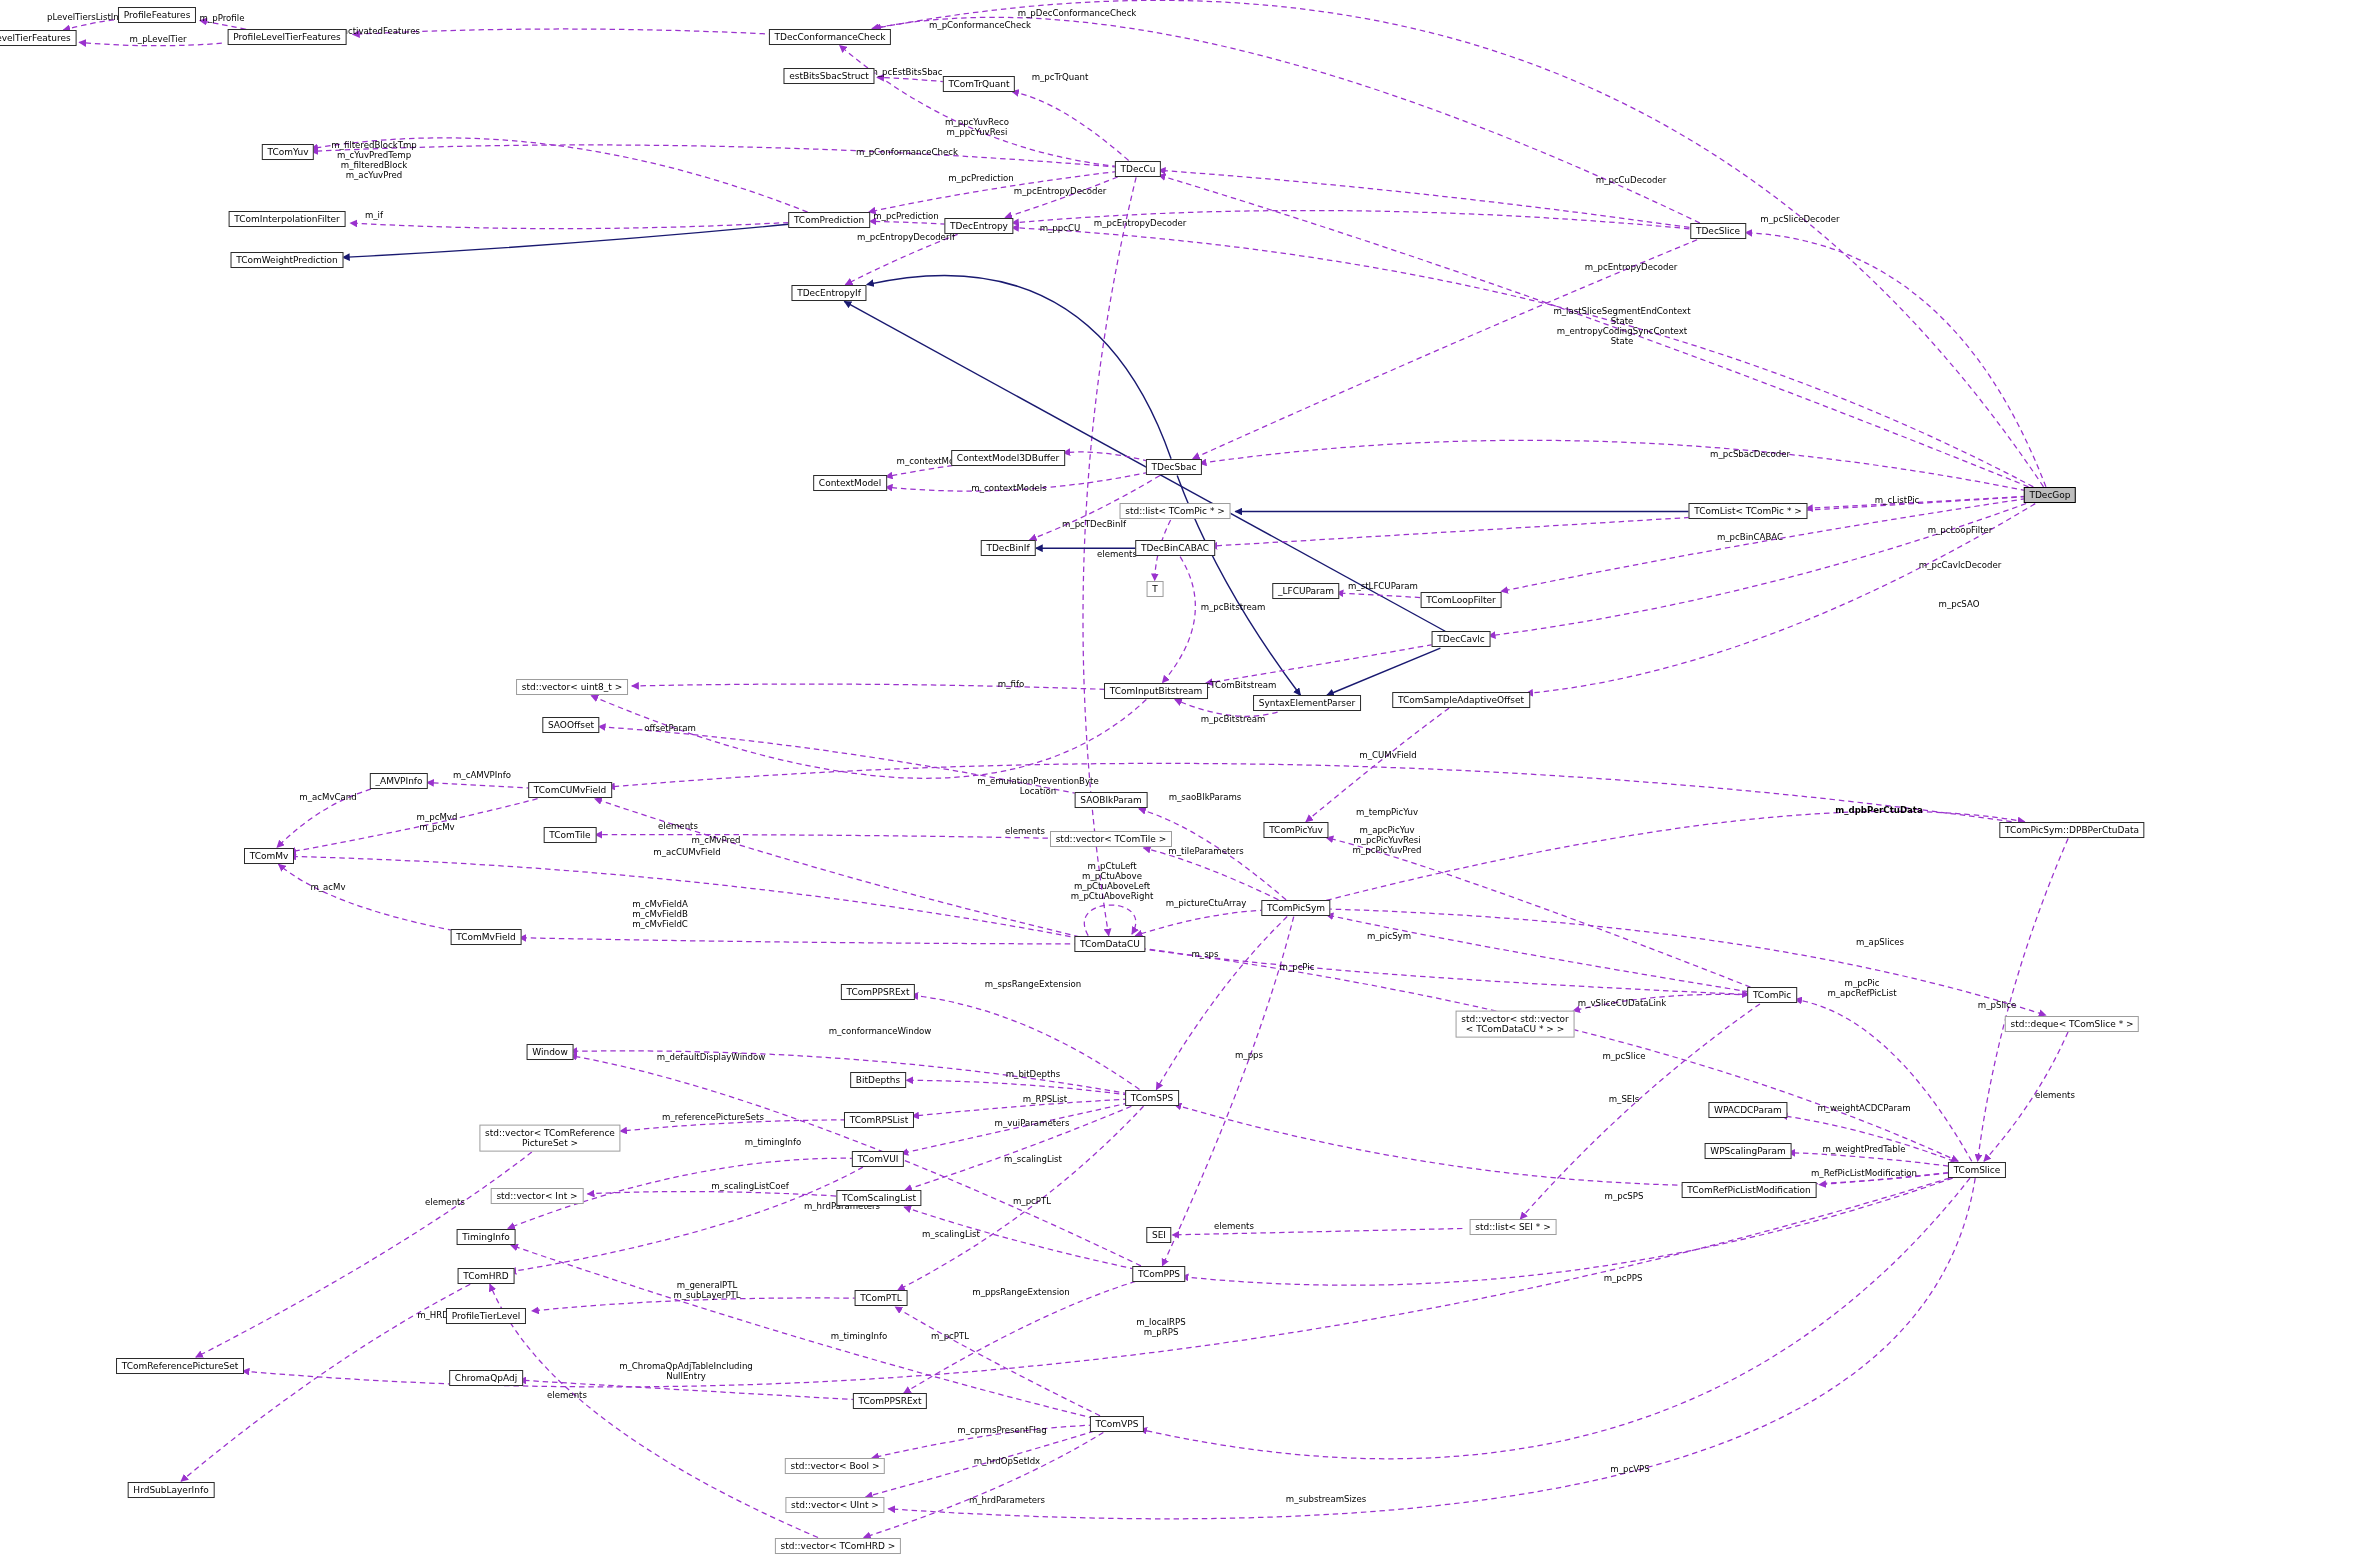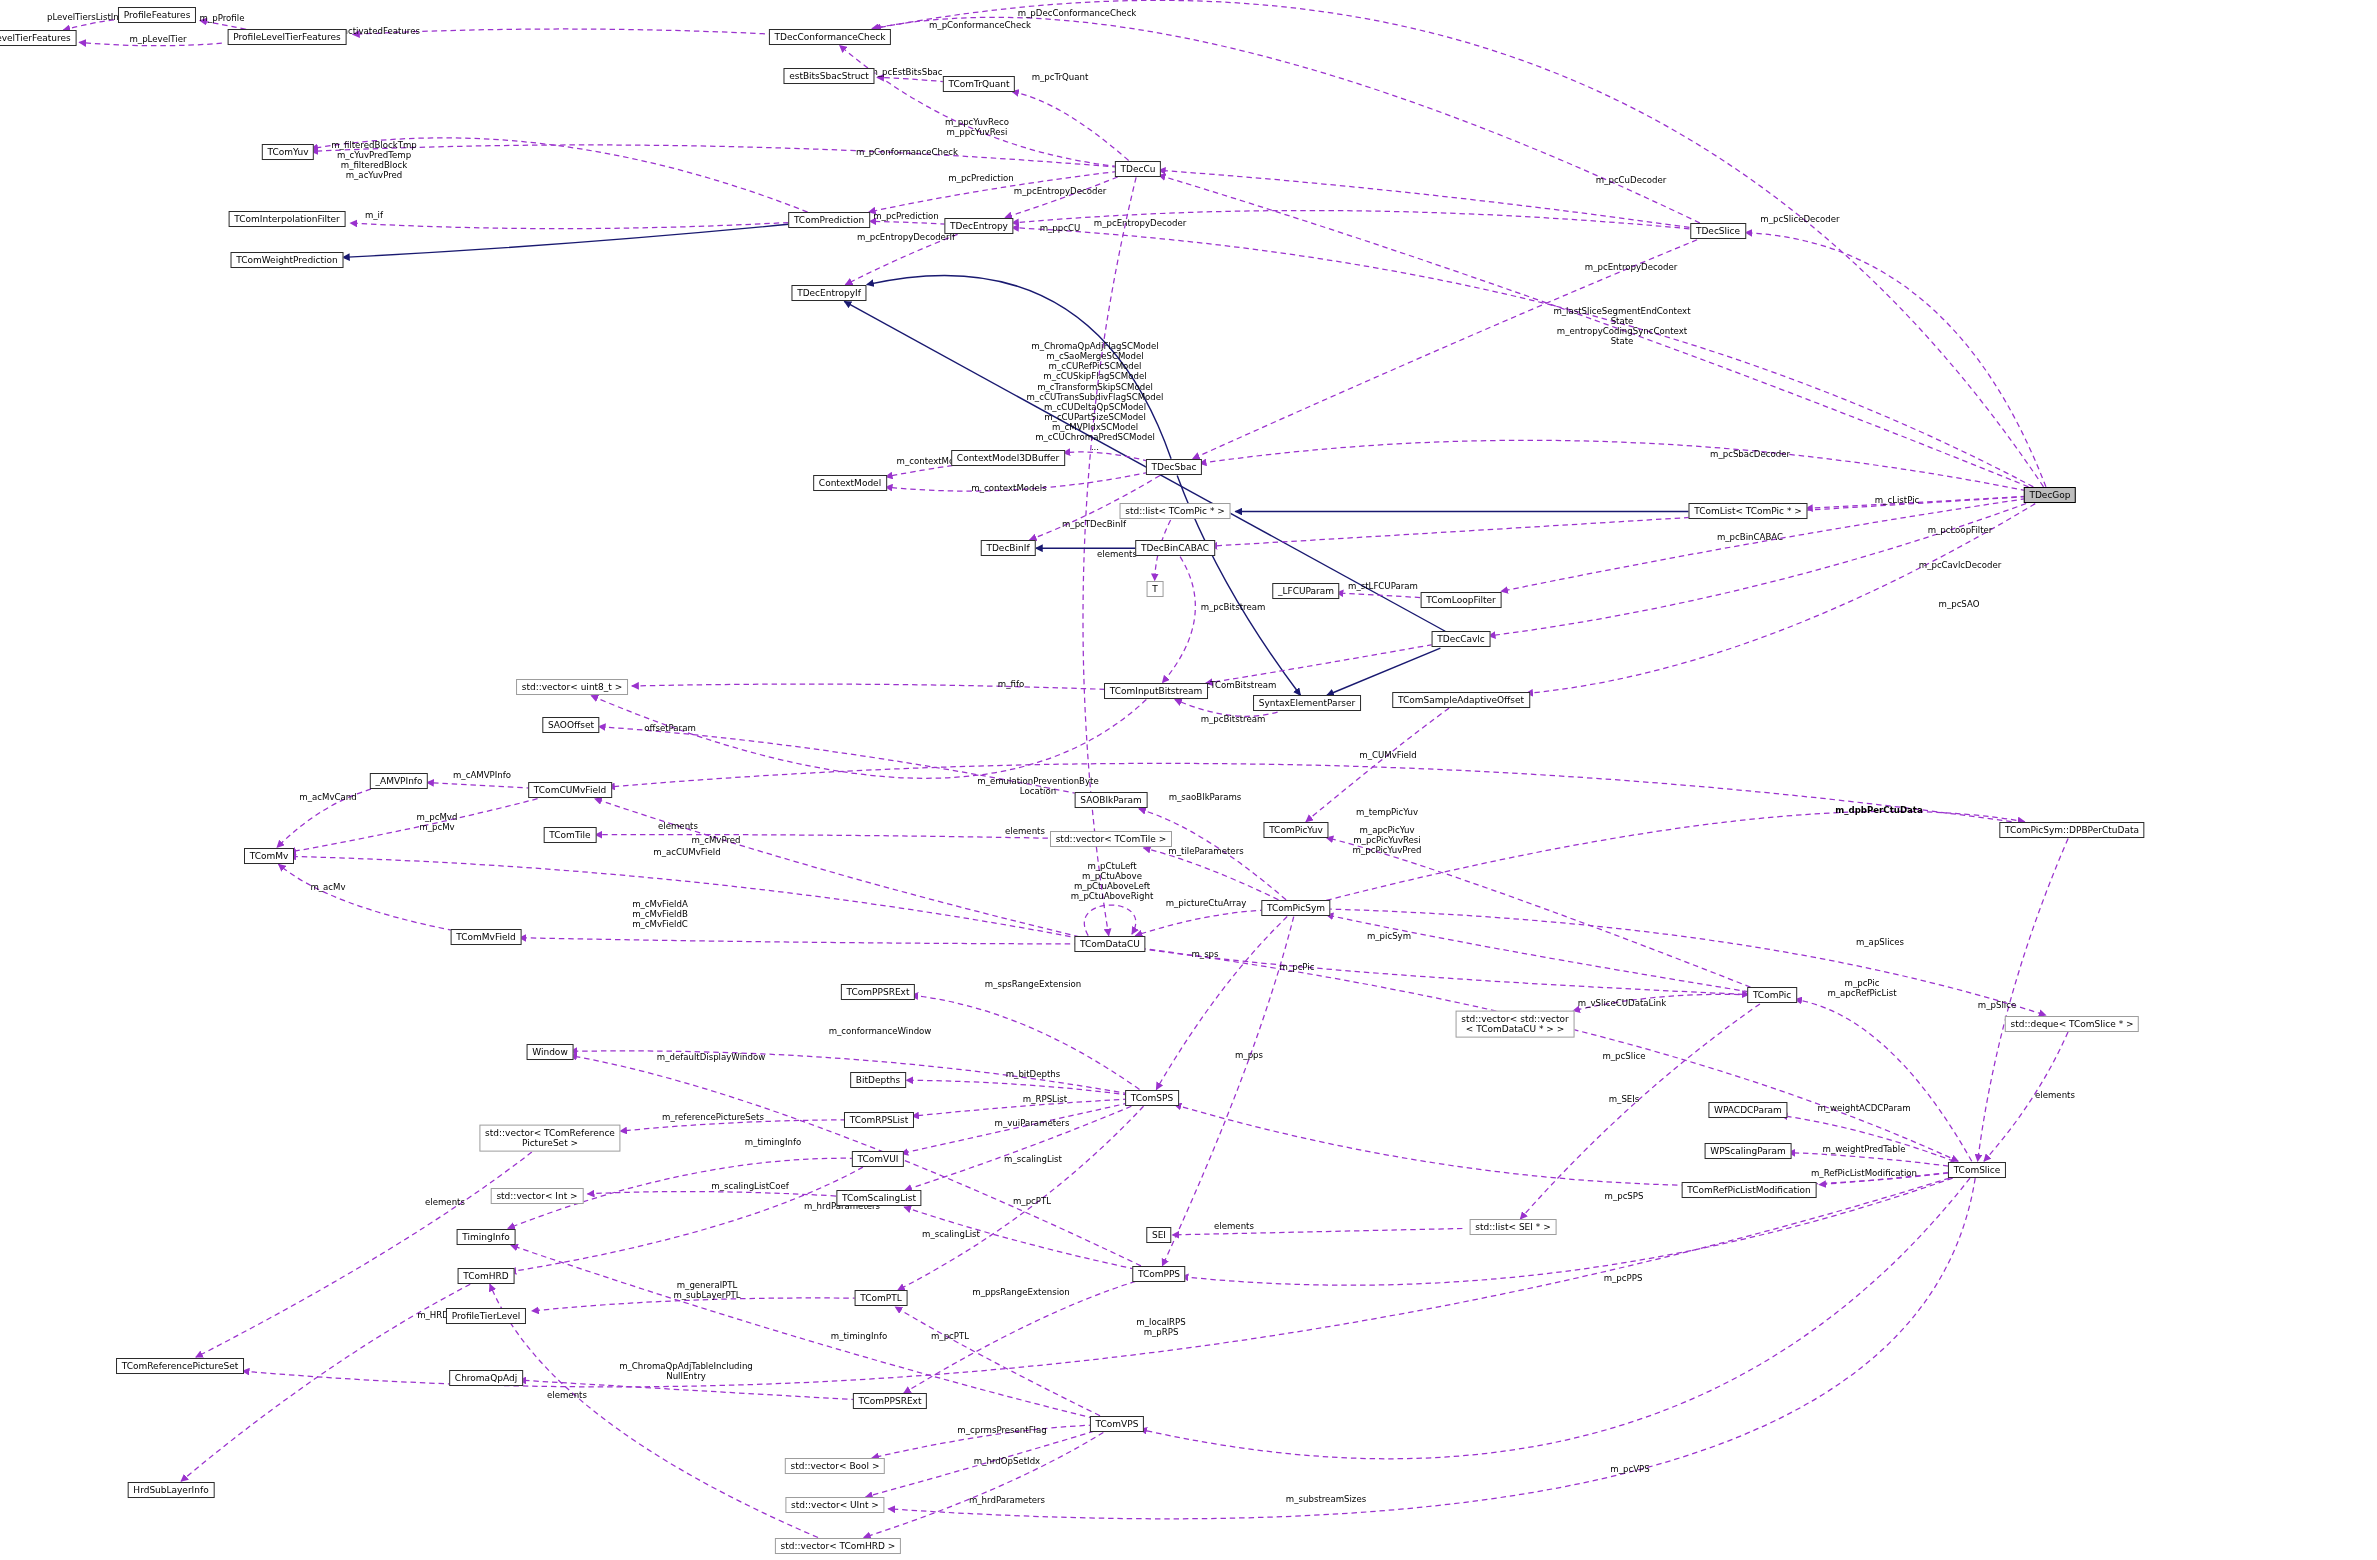--- a/index.html
+++ b/index.html
@@ -228,31 +228,20 @@
     <div class="elabel" style="left: 374px; top: 215px;">m_if</div>
     <div class="elabel" style="left: 981px; top: 178px;">m_pcPrediction</div>
     <div class="elabel" style="left: 906px; top: 216px;">m_pcPrediction</div>
     <div class="elabel" style="left: 1060px; top: 191px;">m_pcEntropyDecoder</div>
     <div class="elabel" style="left: 1140px; top: 223px;">m_pcEntropyDecoder</div>
     <div class="elabel" style="left: 1631px; top: 267px;">m_pcEntropyDecoder</div>
     <div class="elabel" style="left: 1060px; top: 228px;">m_ppcCU</div>
     <div class="elabel" style="left: 906px; top: 237px;">m_pcEntropyDecoderIf</div>
     <div class="elabel" style="left: 1631px; top: 180px;">m_pcCuDecoder</div>
     <div class="elabel" style="left: 1800px; top: 219px;">m_pcSliceDecoder</div>
-    <div class="elabel" style="left: 1095px; top: 397px;">m_ChromaQpAdjFlagSCModel
-m_cSaoMergeSCModel
-m_cCURefPicSCModel
-m_cCUSkipFlagSCModel
-m_cTransformSkipSCModel
-m_cCUTransSubdivFlagSCModel
-m_cCUDeltaQpSCModel
-m_cCUPartSizeSCModel
-m_cMVPIdxSCModel
-m_cCUChromaPredSCModel
-...</div>
     <div class="elabel" style="left: 1009px; top: 488px;">m_contextModels</div>
     <div class="elabel" style="left: 932px; top: 461px;">m_contextModel</div>
     <div class="elabel" style="left: 1094px; top: 524px;">m_pcTDecBinIf</div>
     <div class="elabel" style="left: 1750px; top: 454px;">m_pcSbacDecoder</div>
     <div class="elabel" style="left: 1622px; top: 326px;">m_lastSliceSegmentEndContext
 State
 m_entropyCodingSyncContext
 State</div>
     <div class="elabel" style="left: 1897px; top: 500px;">m_cListPic</div>
     <div class="elabel" style="left: 1233px; top: 607px;">m_pcBitstream</div>

